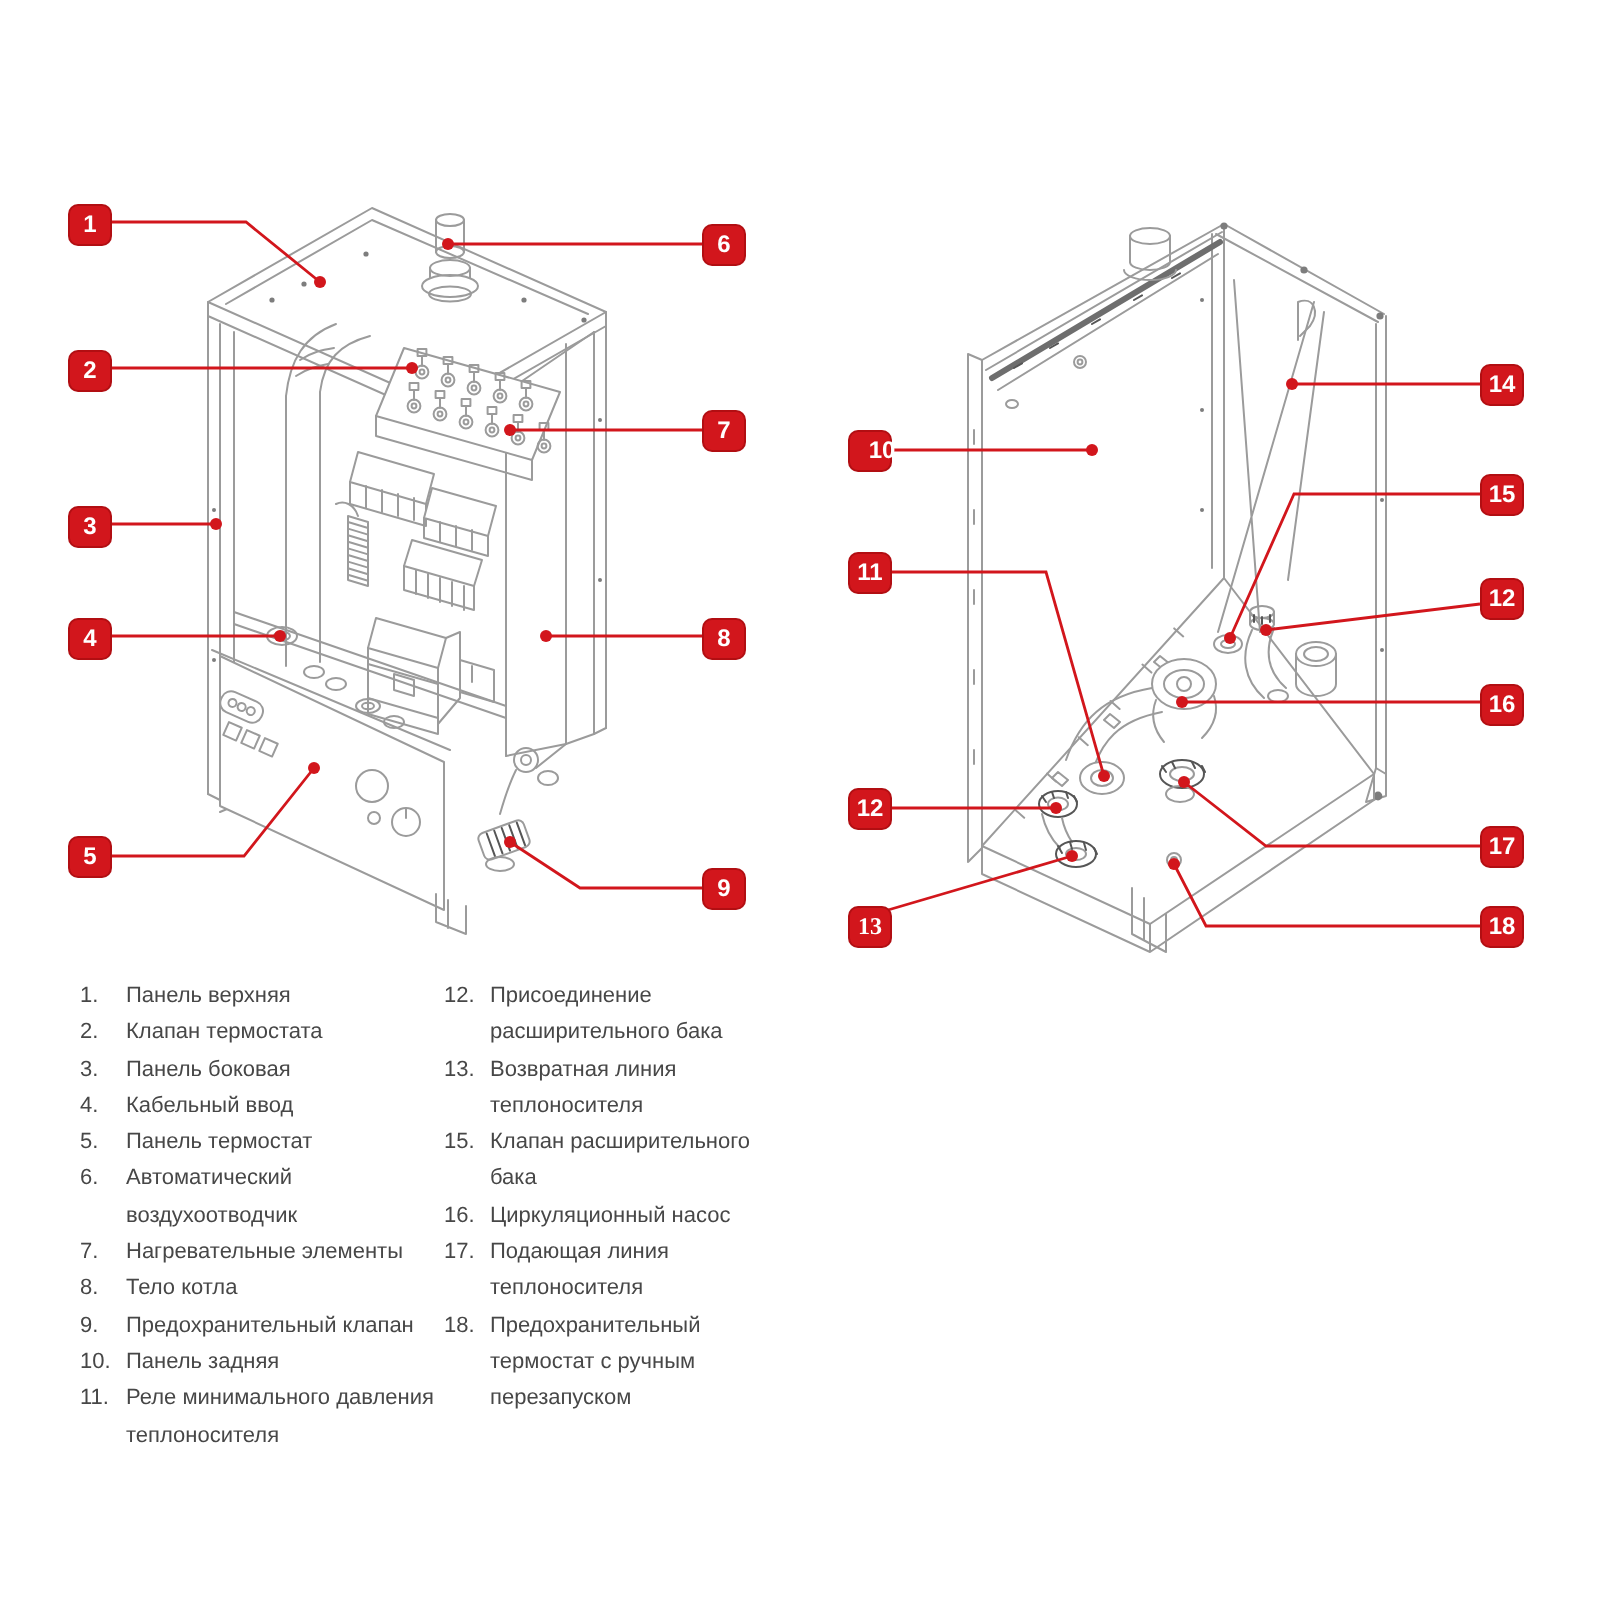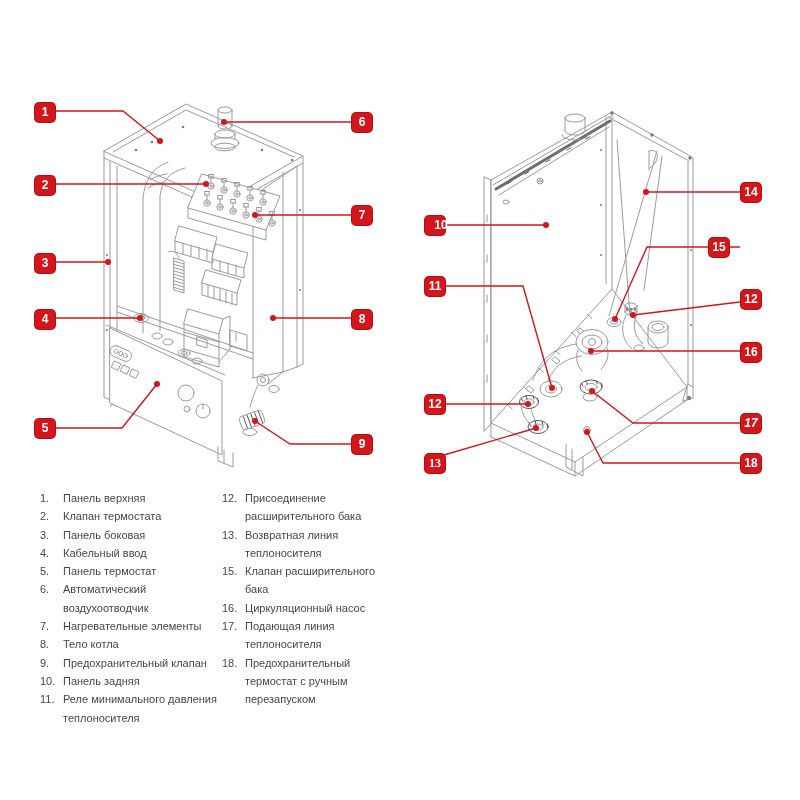--- a/index.html
+++ b/index.html
@@ -344,24 +344,24 @@
       <div class="badge" style="left: 34px; top: 417.5px;">5</div>
       <div class="badge" style="left: 351px; top: 111.5px;">6</div>
       <div class="badge" style="left: 351px; top: 204.5px;">7</div>
       <div class="badge" style="left: 351px; top: 308.5px;">8</div>
       <div class="badge" style="left: 351px; top: 433.5px;">9</div>
       <div class="badge" style="left: 424px; top: 214.5px; padding-left: 12px;">10</div>
       <div class="badge" style="left: 424px; top: 275.5px;">11</div>
       <div class="badge" style="left: 424px; top: 393.5px;">12</div>
       <div class="badge" style="left: 424px; top: 452.5px; font-family: Liberation Serif, serif;">13</div>
       <div class="badge" style="left: 740px; top: 181.5px;">14</div>
-      <div class="badge" style="left: 708px; top: 236.5px;">15</div>
+      <div class="badge" style="left: 740px; top: 236.5px;">15</div>
       <div class="badge" style="left: 740px; top: 288.5px;">12</div>
       <div class="badge" style="left: 740px; top: 341.5px; text-align: right;">16</div>
-      <div class="badge" style="left: 740px; top: 412.5px; font-style: italic;">17</div>
+      <div class="badge" style="left: 740px; top: 412.5px;">17</div>
       <div class="badge" style="left: 740px; top: 452.5px;">18</div>
     </div>
 
   <ul id="legend-col-1" class="legend-col">
       <li>
         <span class="num">1.</span>
         <span class="txt">Панель верхняя</span>
       </li>
       <li>
         <span class="num">2.</span>

